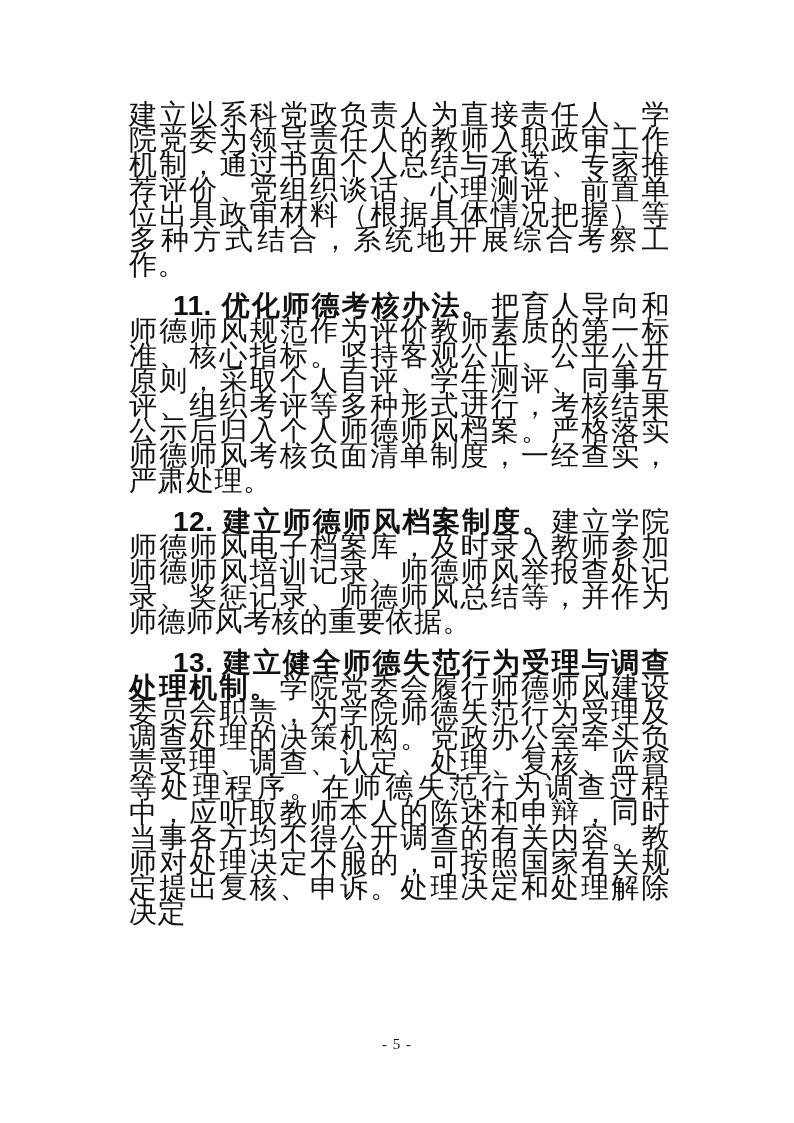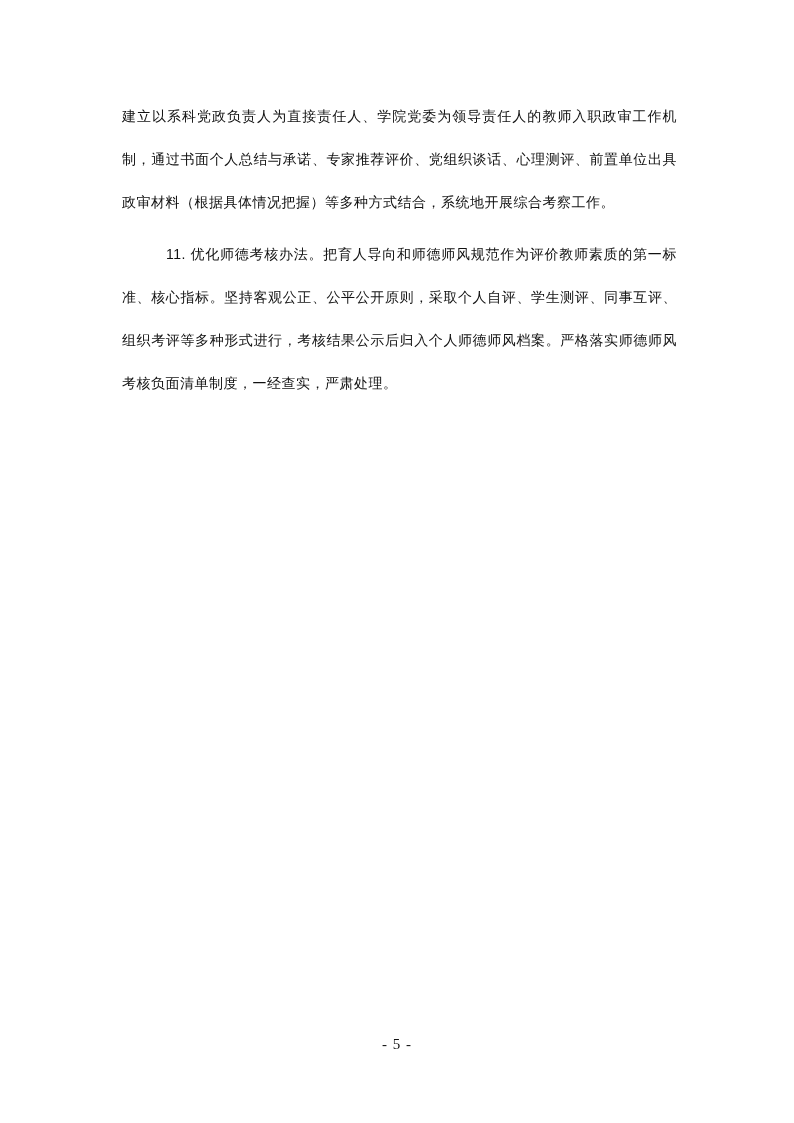--- a/index.html
+++ b/index.html
@@ -20,35 +20,35 @@
     inset: 0;
     background: #ffffff;
   }
   .content {
     position: absolute;
     left: 113px;
     top: 86px;
     width: 573px;
   }
   .content p {
-    margin: 9px;
+    margin: 16px;
     padding: 0;
-    font-size: 14px;
-    line-height: 43px;
+    font-size: 28px;
+    line-height: 25px;
     text-align: justify;
     text-justify: inter-ideograph;
     letter-spacing: 0.5px;
     word-break: break-all;
   }
   .content p.indent {
     text-indent: 44px;
   }
   .lead,
   .content p.heading {
-    font-weight: 400;
+    font-weight: 700;
     font-family: "Liberation Sans", "DejaVu Sans", sans-serif;
   }
   .footer {
     position: absolute;
     top: 1036px;
     left: 0;
     width: 100%;
     text-align: center;
     font-size: 15px;
     letter-spacing: 1px;
@@ -56,15 +56,17 @@
     font-family: "Liberation Serif", "DejaVu Serif", serif;
   }
 </style>
 </head>
 <body>
 
 <div class="page">
   <div class="content">
       <p class="paragraph"><span>建立以系科党政负责人为直接责任人、学院党委为领导责任人的教师入职政审工作机制，通过书面个人总结与承诺、专家推荐评价、党组织谈话、心理测评、前置单位出具政审材料（根据具体情况把握）等多种方式结合，系统地开展综合考察工作。</span></p>
       <p class="paragraph indent"><b class="lead">11. 优化师德考核办法。</b><span>把育人导向和师德师风规范作为评价教师素质的第一标准、核心指标。坚持客观公正、公平公开原则，采取个人自评、学生测评、同事互评、组织考评等多种形式进行，考核结果公示后归入个人师德师风档案。严格落实师德师风考核负面清单制度，一经查实，严肃处理。</span></p>
+      <p class="paragraph indent"><b class="lead">12. 建立师德师风档案制度。</b><span>建立学院师德师风电子档案库，及时录入教师参加师德师风培训记录、师德师风举报查处记录、奖惩记录、师德师风总结等，并作为师德师风考核的重要依据。</span></p>
+      <p class="paragraph indent"><b class="lead">13. 建立健全师德失范行为受理与调查处理机制。</b><span>学院党委会履行师德师风建设委员会职责，为学院师德失范行为受理及调查处理的决策机构。党政办公室牵头负责受理、调查、认定、处理、复核、监督等处理程序。在师德失范行为调查过程中，应听取教师本人的陈述和申辩，同时当事各方均不得公开调查的有关内容。教师对处理决定不服的，可按照国家有关规定提出复核、申诉。处理决定和处理解除决定</span></p>
     </div>
   <div class="footer">- 5 -</div>
 </div>
 
 </body></html>

